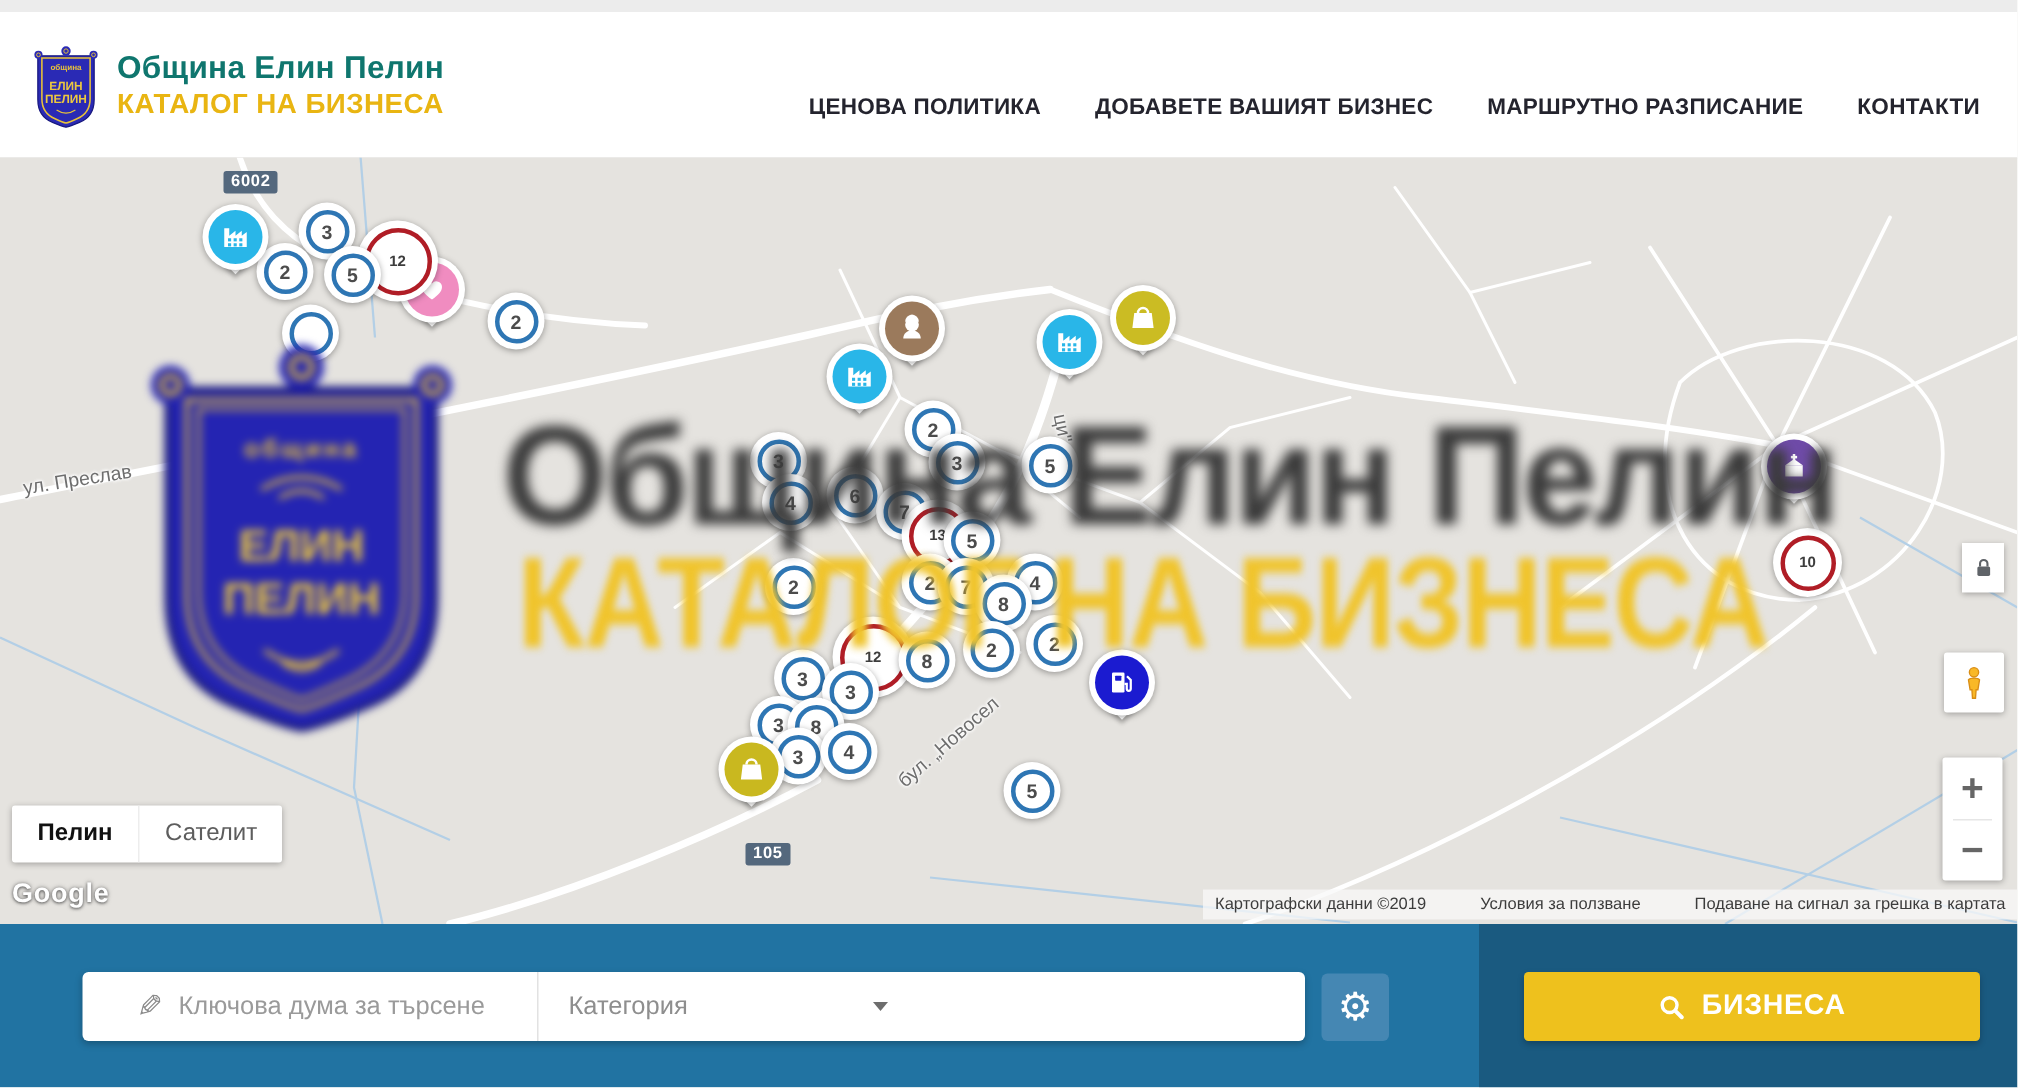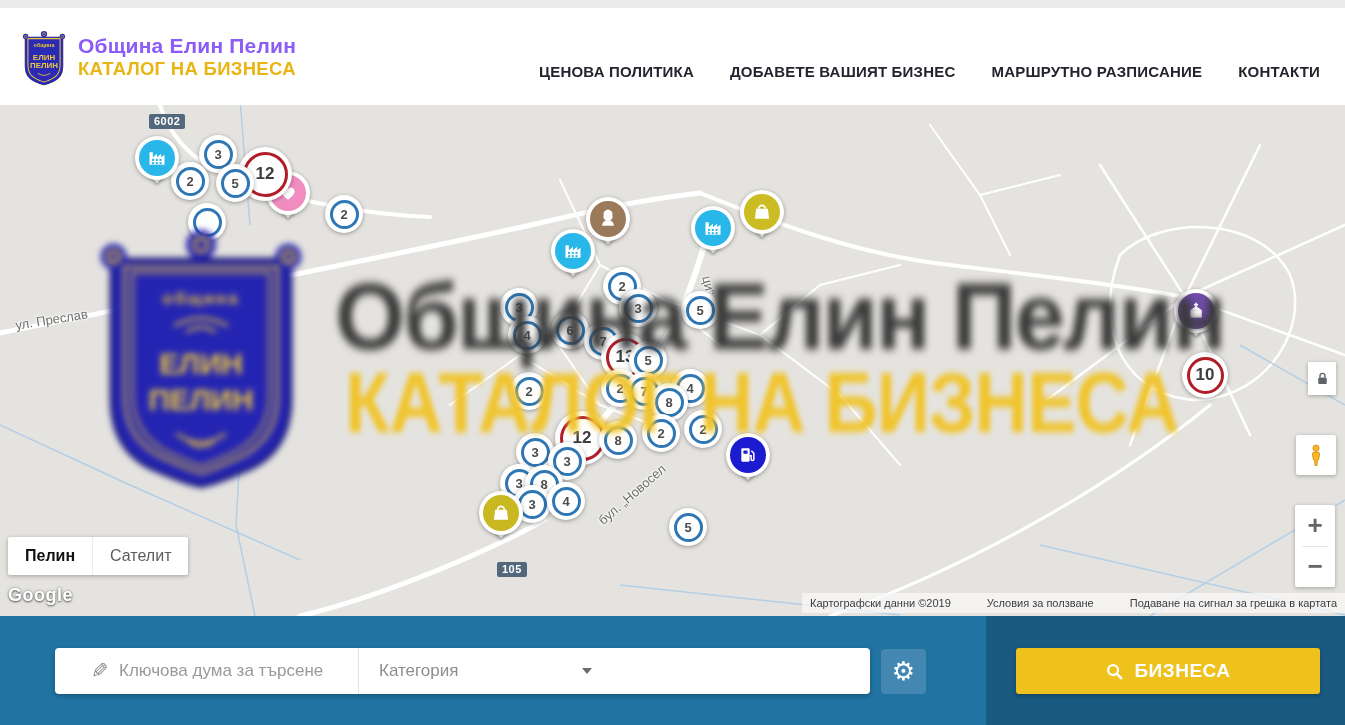--- a/index.html
+++ b/index.html
@@ -6,37 +6,37 @@
   .page{position:relative;width:1345px;height:725px;overflow:hidden;
         font-family:"Liberation Sans",sans-serif; background:#fff;}
 
   
   .topstrip{position:absolute;left:0;top:0;width:100%;height:8px;background:#ececec;}
   .header{position:absolute;left:0;top:8px;width:100%;height:97px;background:#fff;
           border-bottom:1px solid #e3e3e3;display:flex;align-items:center;}
   .brand{display:flex;align-items:center;margin-left:20px;}
   .brand-logo{width:48px;height:62px;margin-right:10px;}
   .brand-text{display:flex;flex-direction:column;line-height:1.15;}
-  .brand-title{font-size:21px;font-weight:bold;color:#8b5cf6;letter-spacing:.2px;}
+  .brand-title{font-size:21px;font-weight:bold;color:#0f766e;letter-spacing:.2px;}
   .brand-sub{font-size:18.5px;font-weight:bold;color:#e9b512;letter-spacing:.3px;}
   .nav{margin-left:auto;margin-right:25px;display:flex;gap:36px;}
   .nav a{font-size:15px;font-weight:bold;color:#24242e;text-decoration:none;
          letter-spacing:.2px;white-space:nowrap;margin-top:30px;}
 
   
   .map{position:absolute;left:0;top:105px;width:1345px;height:511px;background:#e5e3df;overflow:hidden;}
   .map svg.roadmap{position:absolute;left:0;top:0;}
 
   .marker-layer{position:absolute;left:0;top:-105px;width:1345px;height:725px;}
   .cluster{position:absolute;border-radius:50%;background:#fff;
            box-shadow:0 1px 4px rgba(0,0,0,.35);display:flex;align-items:center;justify-content:center;}
   .cluster .ring{width:calc(100% - 9px);height:calc(100% - 9px);border-radius:50%;
            border:3px solid #2e76b4;display:flex;align-items:center;justify-content:center;
            font-size:13px;font-weight:bold;color:#4c4c4c;background:#fff;box-sizing:border-box;}
-  .cluster.red .ring{border-color:#b01d26;font-size:17px;border-width:3.5px;color:#3d3d3d;}
+  .cluster.red .ring{border-color:#b01d26;font-size:10px;border-width:3.5px;color:#3d3d3d;}
 
   .pin{position:absolute;width:46px;height:60px;}
   .pin .tail{position:absolute;left:16px;top:30px;width:14px;height:14px;background:#fff;
              transform:rotate(45deg);box-shadow:2px 2px 3px rgba(0,0,0,.25);}
   .pin .circle{position:absolute;left:1px;top:0;width:44px;height:44px;border-radius:50%;
              background:#fff;box-shadow:0 1px 4px rgba(0,0,0,.35);}
   .pin .inner{position:absolute;left:5px;top:4px;width:36px;height:36px;border-radius:50%;
              display:flex;align-items:center;justify-content:center;}
   .pin .inner svg{width:30px;height:30px;}
 

